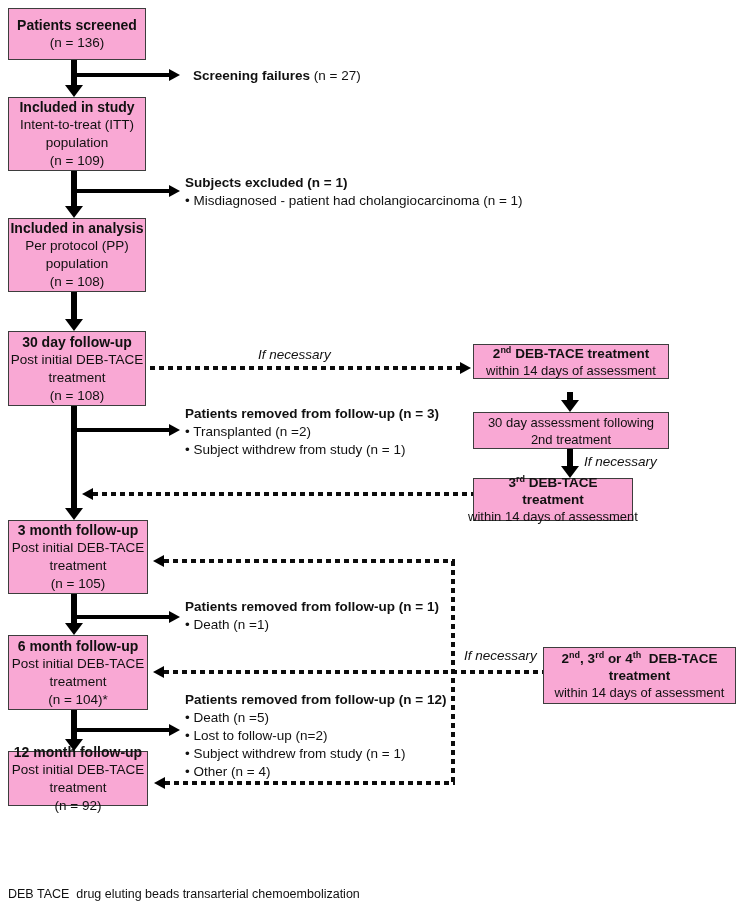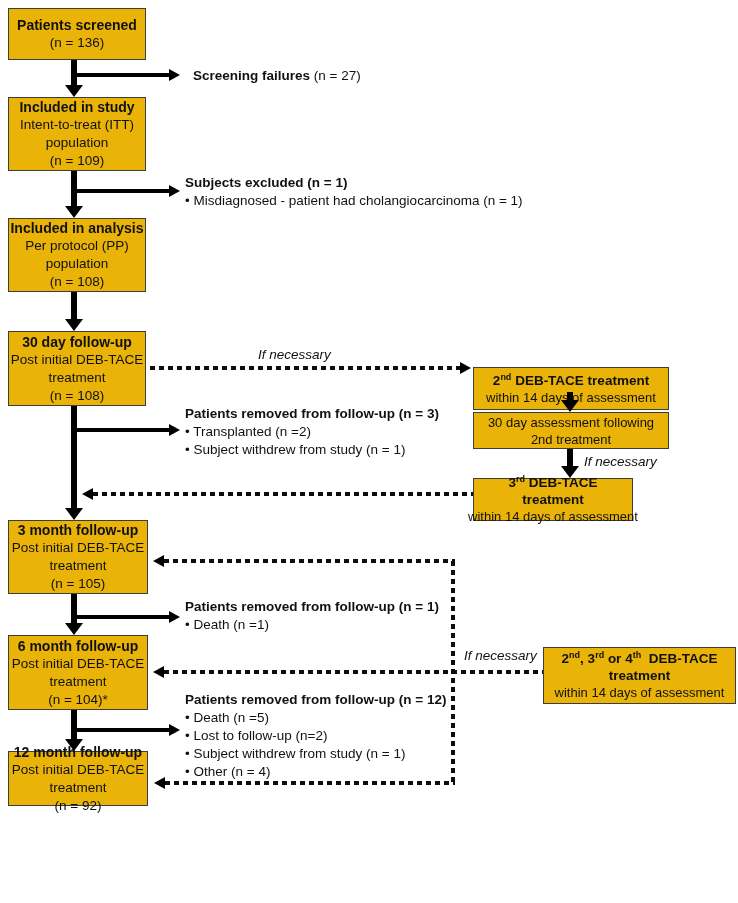--- a/index.html
+++ b/index.html
@@ -2,21 +2,21 @@
 <html><head>
 <meta charset="utf-8">
 <style>
   html,body{margin:0;padding:0;background:#ffffff;}
   .canvas{
     position:relative;width:738px;height:903px;background:#ffffff;
     font-family:"Liberation Sans","DejaVu Sans",sans-serif;color:#111;
     overflow:hidden;
   }
   .box{
-    position:absolute;background:#eab308;border:1.6px solid #3d3d3d;
+    position:absolute;background:#f9a8d4;border:1.6px solid #3d3d3d;
     display:flex;flex-direction:column;justify-content:center;align-items:center;
     text-align:center;line-height:18px;font-size:13.5px;box-sizing:border-box;
     padding:2px 2px;
   }
   .box .bt{font-weight:bold;font-size:14px;white-space:nowrap;}
   .box .bl{font-weight:normal;white-space:nowrap;}
   .rbox{font-size:13px;line-height:17px;}
   .rbox .bt{font-size:13.5px;white-space:pre-wrap;}
   sup{font-size:9px;line-height:0;vertical-align:super;font-weight:inherit;}
   .vline{position:absolute;width:6px;background:#000;}
@@ -77,21 +77,21 @@
     <div class="bl">(n = 104)*</div>
   </div>
 
   <div class="box" style="left:8px;top:751px;width:140px;height:55px">
     <div class="bt">12 month follow-up</div>
     <div class="bl">Post initial DEB-TACE</div>
     <div class="bl">treatment</div>
     <div class="bl">(n = 92)</div>
   </div>
 
-  <div class="box rbox" style="left:473px;top:367px;width:196px;height:43px">
+  <div class="box rbox" style="left:473px;top:344px;width:196px;height:35px">
     <div class="bt"><span>2</span><sup>nd</sup><span> DEB-TACE treatment</span></div>
     <div class="bl">within 14 days of assessment</div>
   </div>
 
   <div class="box rbox" style="left:473px;top:412px;width:196px;height:37px">
     <div class="bl">30 day assessment following</div>
     <div class="bl">2nd treatment</div>
   </div>
 
   <div class="box rbox" style="left:473px;top:478px;width:160px;height:43px">
@@ -186,14 +186,15 @@
   <div class="ah-left" style="left:153px;top:555px"></div>
 
   <div class="dash-h" style="left:164px;top:670px;width:379px"></div>
   <div class="ah-left" style="left:153px;top:666px"></div>
 
   <div class="dash-h" style="left:165px;top:781px;width:290px"></div>
   <div class="ah-left" style="left:154px;top:777px"></div>
 
   <div class="dash-v" style="left:451px;top:561px;height:224px"></div>
 
+  <div class="footnote" style="left:8px;top:887px">DEB TACE  drug eluting beads transarterial chemoembolization</div>
 
 </div>
 
 </body></html>

